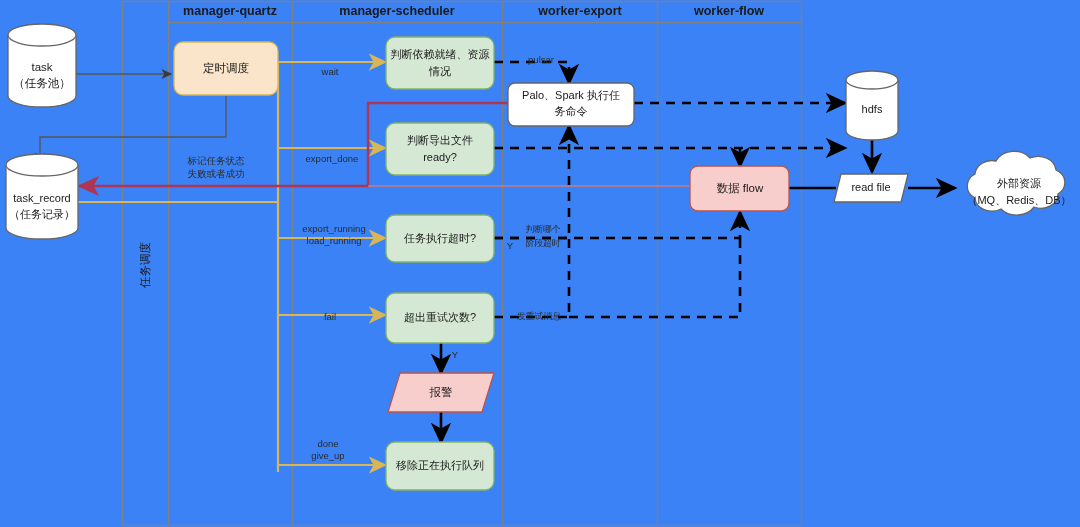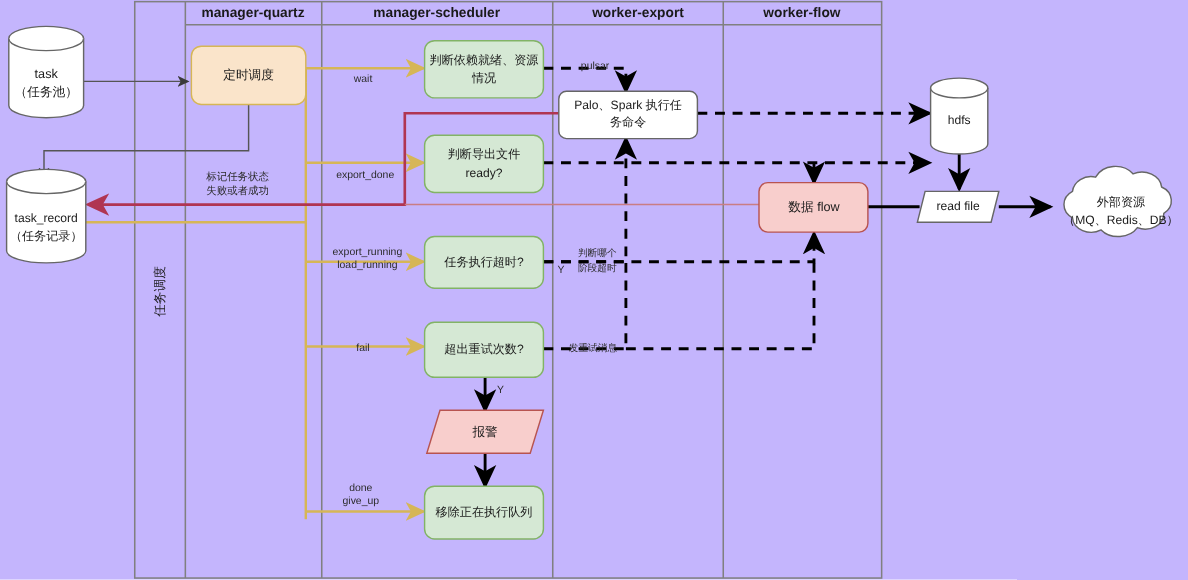--- a/index.html
+++ b/index.html
@@ -1,17 +1,17 @@
 <!DOCTYPE html>
 <html><head>
 <meta charset="utf-8">
 <style>
   html,body{margin:0;padding:0;background:#ffffff;}
   body{font-family:"Liberation Sans","DejaVu Sans",sans-serif;}
-  #stage{position:relative;width:1080px;height:527px;background:#c4b5fd;overflow:hidden;}
+  #stage{position:relative;width:1080px;height:527px;background:#3b82f6;overflow:hidden;}
   #stage svg{position:absolute;left:0;top:0;}
   .lane-title{font-size:12.5px;font-weight:bold;fill:#1a1a1a;text-anchor:middle;dominant-baseline:middle;}
   .node-label{font-size:11.5px;fill:#1a1a1a;text-anchor:middle;dominant-baseline:middle;}
   .node-label.sm{font-size:11px;}
   .edge-label{font-size:9.5px;fill:#2b2b2b;text-anchor:middle;dominant-baseline:middle;}
   .edge-label.tiny{font-size:8.8px;}
   .vlane-label{font-size:11.5px;fill:#1a1a1a;text-anchor:middle;dominant-baseline:middle;}
   .lane-line{stroke:#808080;stroke-width:1.4;fill:none;}
   .frame{stroke:#808080;stroke-width:1.4;fill:none;}
   .shape-green{fill:#d5e8d4;stroke:#82b366;stroke-width:1.3;}

